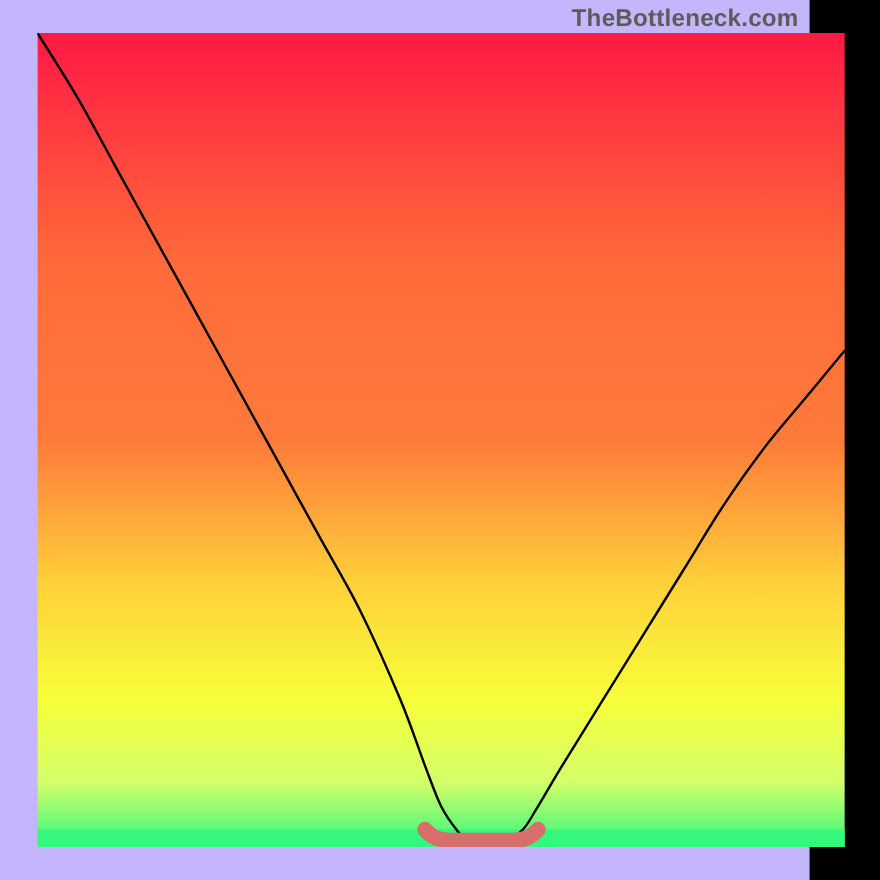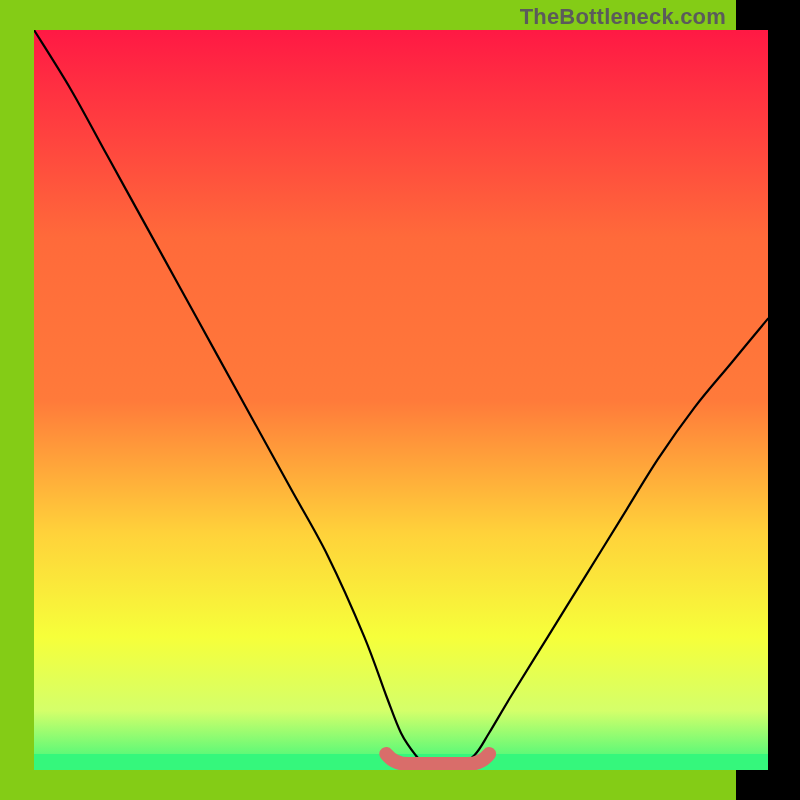--- a/index.html
+++ b/index.html
@@ -10,21 +10,21 @@
     background: #000;
     overflow: hidden;
     font-family: Arial, Helvetica, sans-serif;
   }
   .frame {
     position: absolute;
     left: 0;
     top: 0;
     width: 736px;
     height: 800px;
-    background: #84cc16;
+    background: #c4b5fd;
   }
   .watermark {
     position: absolute;
     top: 4px;
     right: 10px;
     color: #5b5b5b;
     font-size: 22px;
     font-weight: 600;
     letter-spacing: 0.2px;
     z-index: 10;

